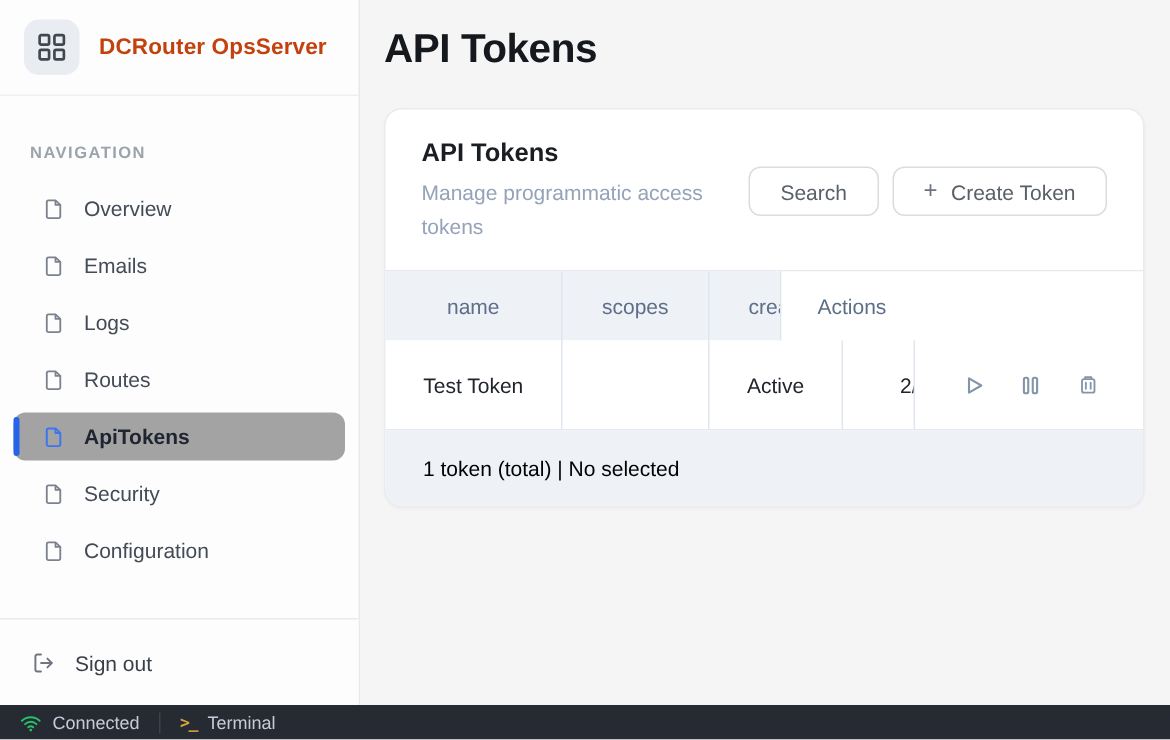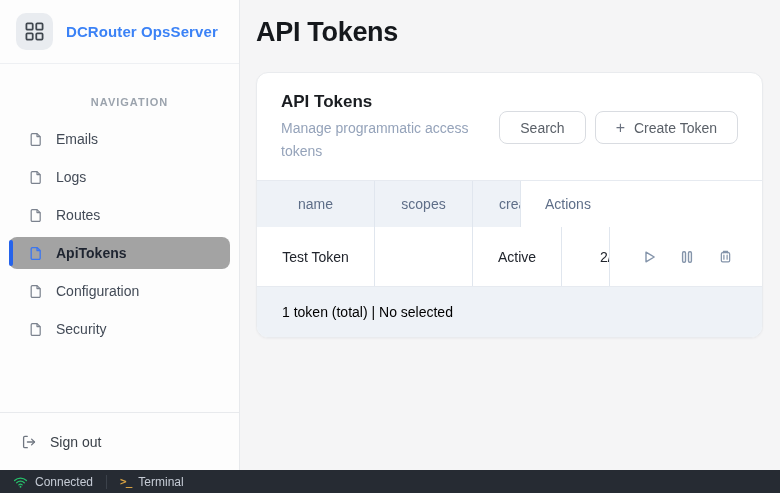--- a/index.html
+++ b/index.html
@@ -16,26 +16,26 @@
     display:flex; flex-direction:column;
   }
   .brand {
     height:64px; flex:0 0 64px; display:flex; align-items:center; gap:13px;
     padding:0 16px; border-bottom:1px solid #eef0f3;
   }
   .logo-box {
     width:37px; height:37px; border-radius:10px; background:#e9ecf0;
     display:flex; align-items:center; justify-content:center; color:#40474f;
   }
-  .brand-name { font-size:15px; font-weight:700; color:#3b82f6; letter-spacing:.1px; }
+  .brand-name { font-size:15px; font-weight:700; color:#c2410c; letter-spacing:.1px; }
 
   .nav-wrap { flex:1 1 auto; overflow:hidden; padding-top:32px; }
   .nav-section-label {
     font-size:11px; font-weight:700; letter-spacing:.09em; color:#9ba3ad;
-    padding-left:20px; margin-bottom:15px;text-align:center;
+    padding-left:20px; margin-bottom:15px;
   }
   .nav-item {
     position:relative; height:32px; margin:0 9px 6px 9px; border-radius:8px;
     display:flex; align-items:center; gap:13px; padding-left:19px;
     color:#434b57; font-size:14px; cursor:pointer;
   }
   .nav-item .nav-icon { color:#7b828e; display:flex; }
   .nav-item.active { background:#a3a3a3; color:#1e2430; font-weight:600; }
   .nav-item.active .nav-icon { color:#3b76f0; }
   .active-bar {
@@ -147,20 +147,29 @@
   <div class="nav-wrap">
     <div class="nav-section-label">NAVIGATION</div>
 
     <div class="nav-item">
       <span class="nav-icon">
           <svg width="15" height="15" viewBox="0 0 16 16" fill="none" stroke="currentColor" stroke-width="1.3" stroke-linejoin="round">
             <path d="M4.6 1.7h5L13 4.9v8.2a1.2 1.2 0 0 1-1.2 1.2H4.6a1.2 1.2 0 0 1-1.2-1.2V2.9a1.2 1.2 0 0 1 1.2-1.2z"></path>
             <path d="M9.6 1.7v3.2H13"></path>
           </svg>
         </span>
+      <span>Overview</span>
+    </div>
+    <div class="nav-item">
+      <span class="nav-icon">
+          <svg width="15" height="15" viewBox="0 0 16 16" fill="none" stroke="currentColor" stroke-width="1.3" stroke-linejoin="round">
+            <path d="M4.6 1.7h5L13 4.9v8.2a1.2 1.2 0 0 1-1.2 1.2H4.6a1.2 1.2 0 0 1-1.2-1.2V2.9a1.2 1.2 0 0 1 1.2-1.2z"></path>
+            <path d="M9.6 1.7v3.2H13"></path>
+          </svg>
+        </span>
       <span>Emails</span>
     </div>
     <div class="nav-item">
       <span class="nav-icon">
           <svg width="15" height="15" viewBox="0 0 16 16" fill="none" stroke="currentColor" stroke-width="1.3" stroke-linejoin="round">
             <path d="M4.6 1.7h5L13 4.9v8.2a1.2 1.2 0 0 1-1.2 1.2H4.6a1.2 1.2 0 0 1-1.2-1.2V2.9a1.2 1.2 0 0 1 1.2-1.2z"></path>
             <path d="M9.6 1.7v3.2H13"></path>
           </svg>
         </span>
       <span>Logs</span>
@@ -184,30 +193,30 @@
         </span>
       <span>ApiTokens</span>
     </div>
     <div class="nav-item">
       <span class="nav-icon">
           <svg width="15" height="15" viewBox="0 0 16 16" fill="none" stroke="currentColor" stroke-width="1.3" stroke-linejoin="round">
             <path d="M4.6 1.7h5L13 4.9v8.2a1.2 1.2 0 0 1-1.2 1.2H4.6a1.2 1.2 0 0 1-1.2-1.2V2.9a1.2 1.2 0 0 1 1.2-1.2z"></path>
             <path d="M9.6 1.7v3.2H13"></path>
           </svg>
         </span>
+      <span>Security</span>
+    </div>
+    <div class="nav-item">
+      <span class="nav-icon">
+          <svg width="15" height="15" viewBox="0 0 16 16" fill="none" stroke="currentColor" stroke-width="1.3" stroke-linejoin="round">
+            <path d="M4.6 1.7h5L13 4.9v8.2a1.2 1.2 0 0 1-1.2 1.2H4.6a1.2 1.2 0 0 1-1.2-1.2V2.9a1.2 1.2 0 0 1 1.2-1.2z"></path>
+            <path d="M9.6 1.7v3.2H13"></path>
+          </svg>
+        </span>
       <span>Configuration</span>
-    </div>
-    <div class="nav-item">
-      <span class="nav-icon">
-          <svg width="15" height="15" viewBox="0 0 16 16" fill="none" stroke="currentColor" stroke-width="1.3" stroke-linejoin="round">
-            <path d="M4.6 1.7h5L13 4.9v8.2a1.2 1.2 0 0 1-1.2 1.2H4.6a1.2 1.2 0 0 1-1.2-1.2V2.9a1.2 1.2 0 0 1 1.2-1.2z"></path>
-            <path d="M9.6 1.7v3.2H13"></path>
-          </svg>
-        </span>
-      <span>Security</span>
     </div>
   </div>
 
   <div class="sidebar-footer">
     <span class="nav-icon">
       <svg width="16" height="16" viewBox="0 0 16 16" fill="none" stroke="currentColor" stroke-width="1.3" stroke-linecap="round" stroke-linejoin="round">
         <path d="M6.3 2.3H3.9a1.3 1.3 0 0 0-1.3 1.3v8.8a1.3 1.3 0 0 0 1.3 1.3h2.4"></path>
         <path d="M10.6 5.1 13.5 8l-2.9 2.9"></path>
           <path d="M13.3 8H6.4"></path>
       </svg>

